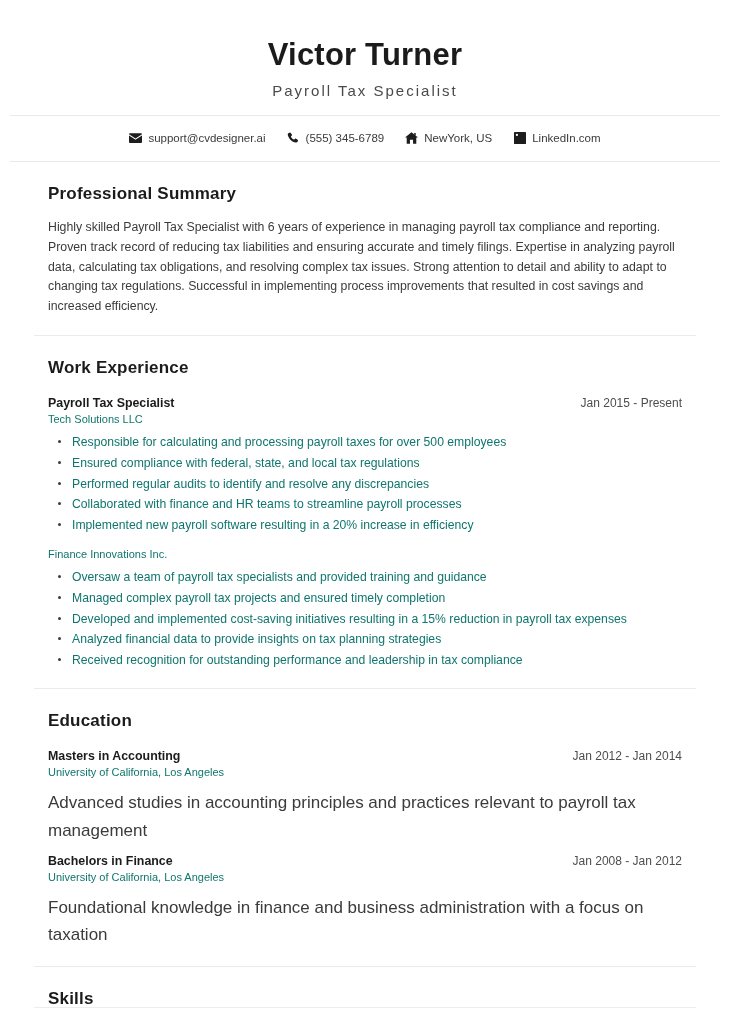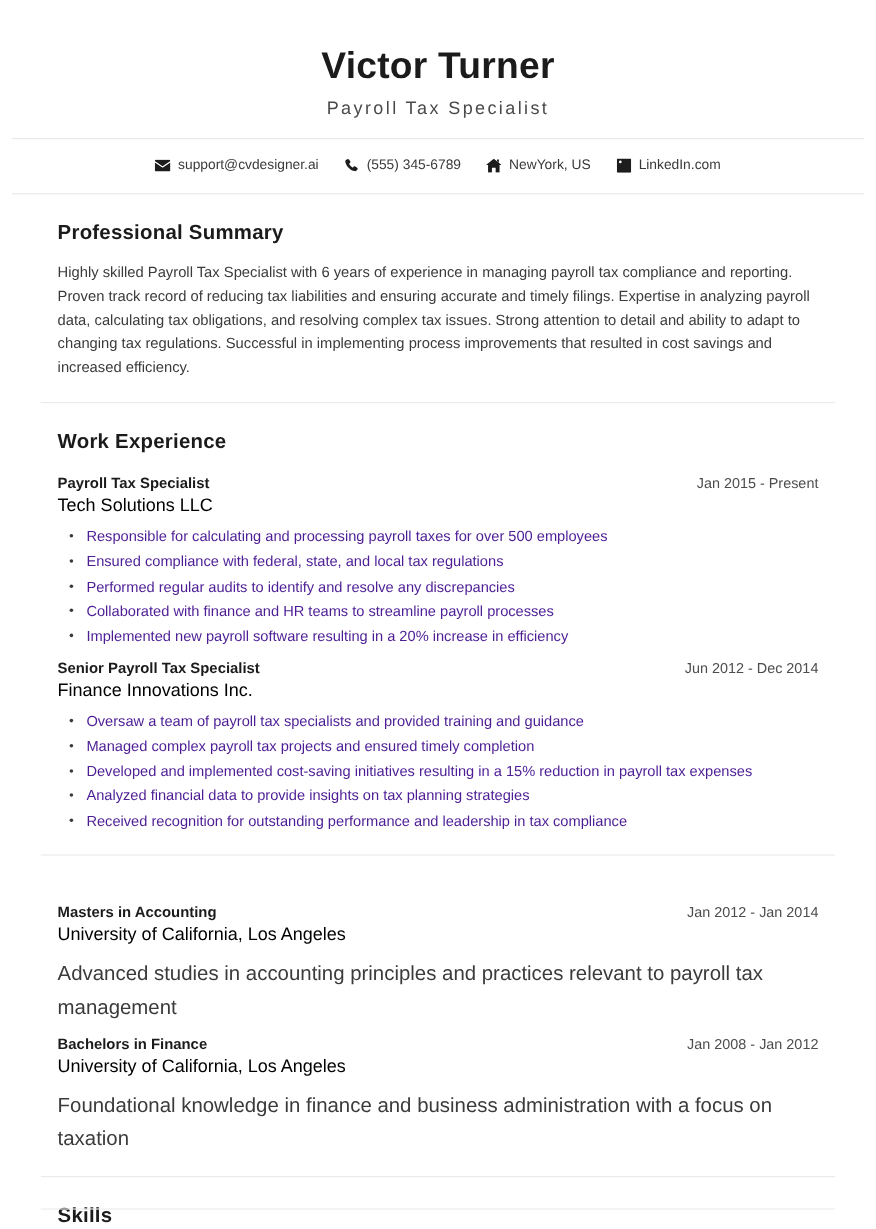--- a/index.html
+++ b/index.html
@@ -110,34 +110,34 @@
     font-weight: bold;
     color: #1b1b1b;
   }
   .entry-date {
     font-size: 12px;
     color: #4d4d4d;
     white-space: nowrap;
     padding-left: 12px;
   }
   .entry-org {
-    font-size: 15px;
-    color: #000000;
+    font-size: 11px;
+    color: #0f766e;
     margin-top: 3px;
   }
   .bullets {
     list-style: none;
     margin-top: 7px;
   }
   .bullets li {
     position: relative;
     padding-left: 24px;
     font-size: 12.2px;
     line-height: 1.69;
-    color: #4c1d95;
+    color: #0f766e;
   }
   .bullets li::before {
     content: "";
     position: absolute;
     left: 10px;
     top: 8px;
     width: 3px;
     height: 3px;
     border-radius: 50%;
     background: #3b3b3b;
@@ -253,38 +253,35 @@
             <div class="entry-org">Tech Solutions LLC</div>
             <ul class="bullets">
               <li>Responsible for calculating and processing payroll taxes for over 500 employees</li>
               <li>Ensured compliance with federal, state, and local tax regulations</li>
               <li>Performed regular audits to identify and resolve any discrepancies</li>
               <li>Collaborated with finance and HR teams to streamline payroll processes</li>
               <li>Implemented new payroll software resulting in a 20% increase in efficiency</li>
             </ul>
           </div>
           <div class="entry">
-            <div class="entry-head">
-              <div class="entry-role">Senior Payroll Tax Specialist</div>
-              <div class="entry-date">Jun 2012 - Dec 2014</div>
-            </div>
             <div class="entry-org">Finance Innovations Inc.</div>
             <ul class="bullets">
               <li>Oversaw a team of payroll tax specialists and provided training and guidance</li>
               <li>Managed complex payroll tax projects and ensured timely completion</li>
               <li>Developed and implemented cost-saving initiatives resulting in a 15% reduction in payroll tax expenses</li>
               <li>Analyzed financial data to provide insights on tax planning strategies</li>
               <li>Received recognition for outstanding performance and leadership in tax compliance</li>
             </ul>
           </div>
         </div>
       <div class="section-divider"></div>
     </div>
 
     <div class="section">
+      <div class="section-title">Education</div>
       <div class="entries" id="education-entries">
           <div class="entry">
             <div class="entry-head">
               <div class="entry-role">Masters in Accounting</div>
               <div class="entry-date">Jan 2012 - Jan 2014</div>
             </div>
             <div class="entry-org">University of California, Los Angeles</div>
             <div class="entry-desc">Advanced studies in accounting principles and practices relevant to payroll tax management</div>
           </div>
           <div class="entry">

